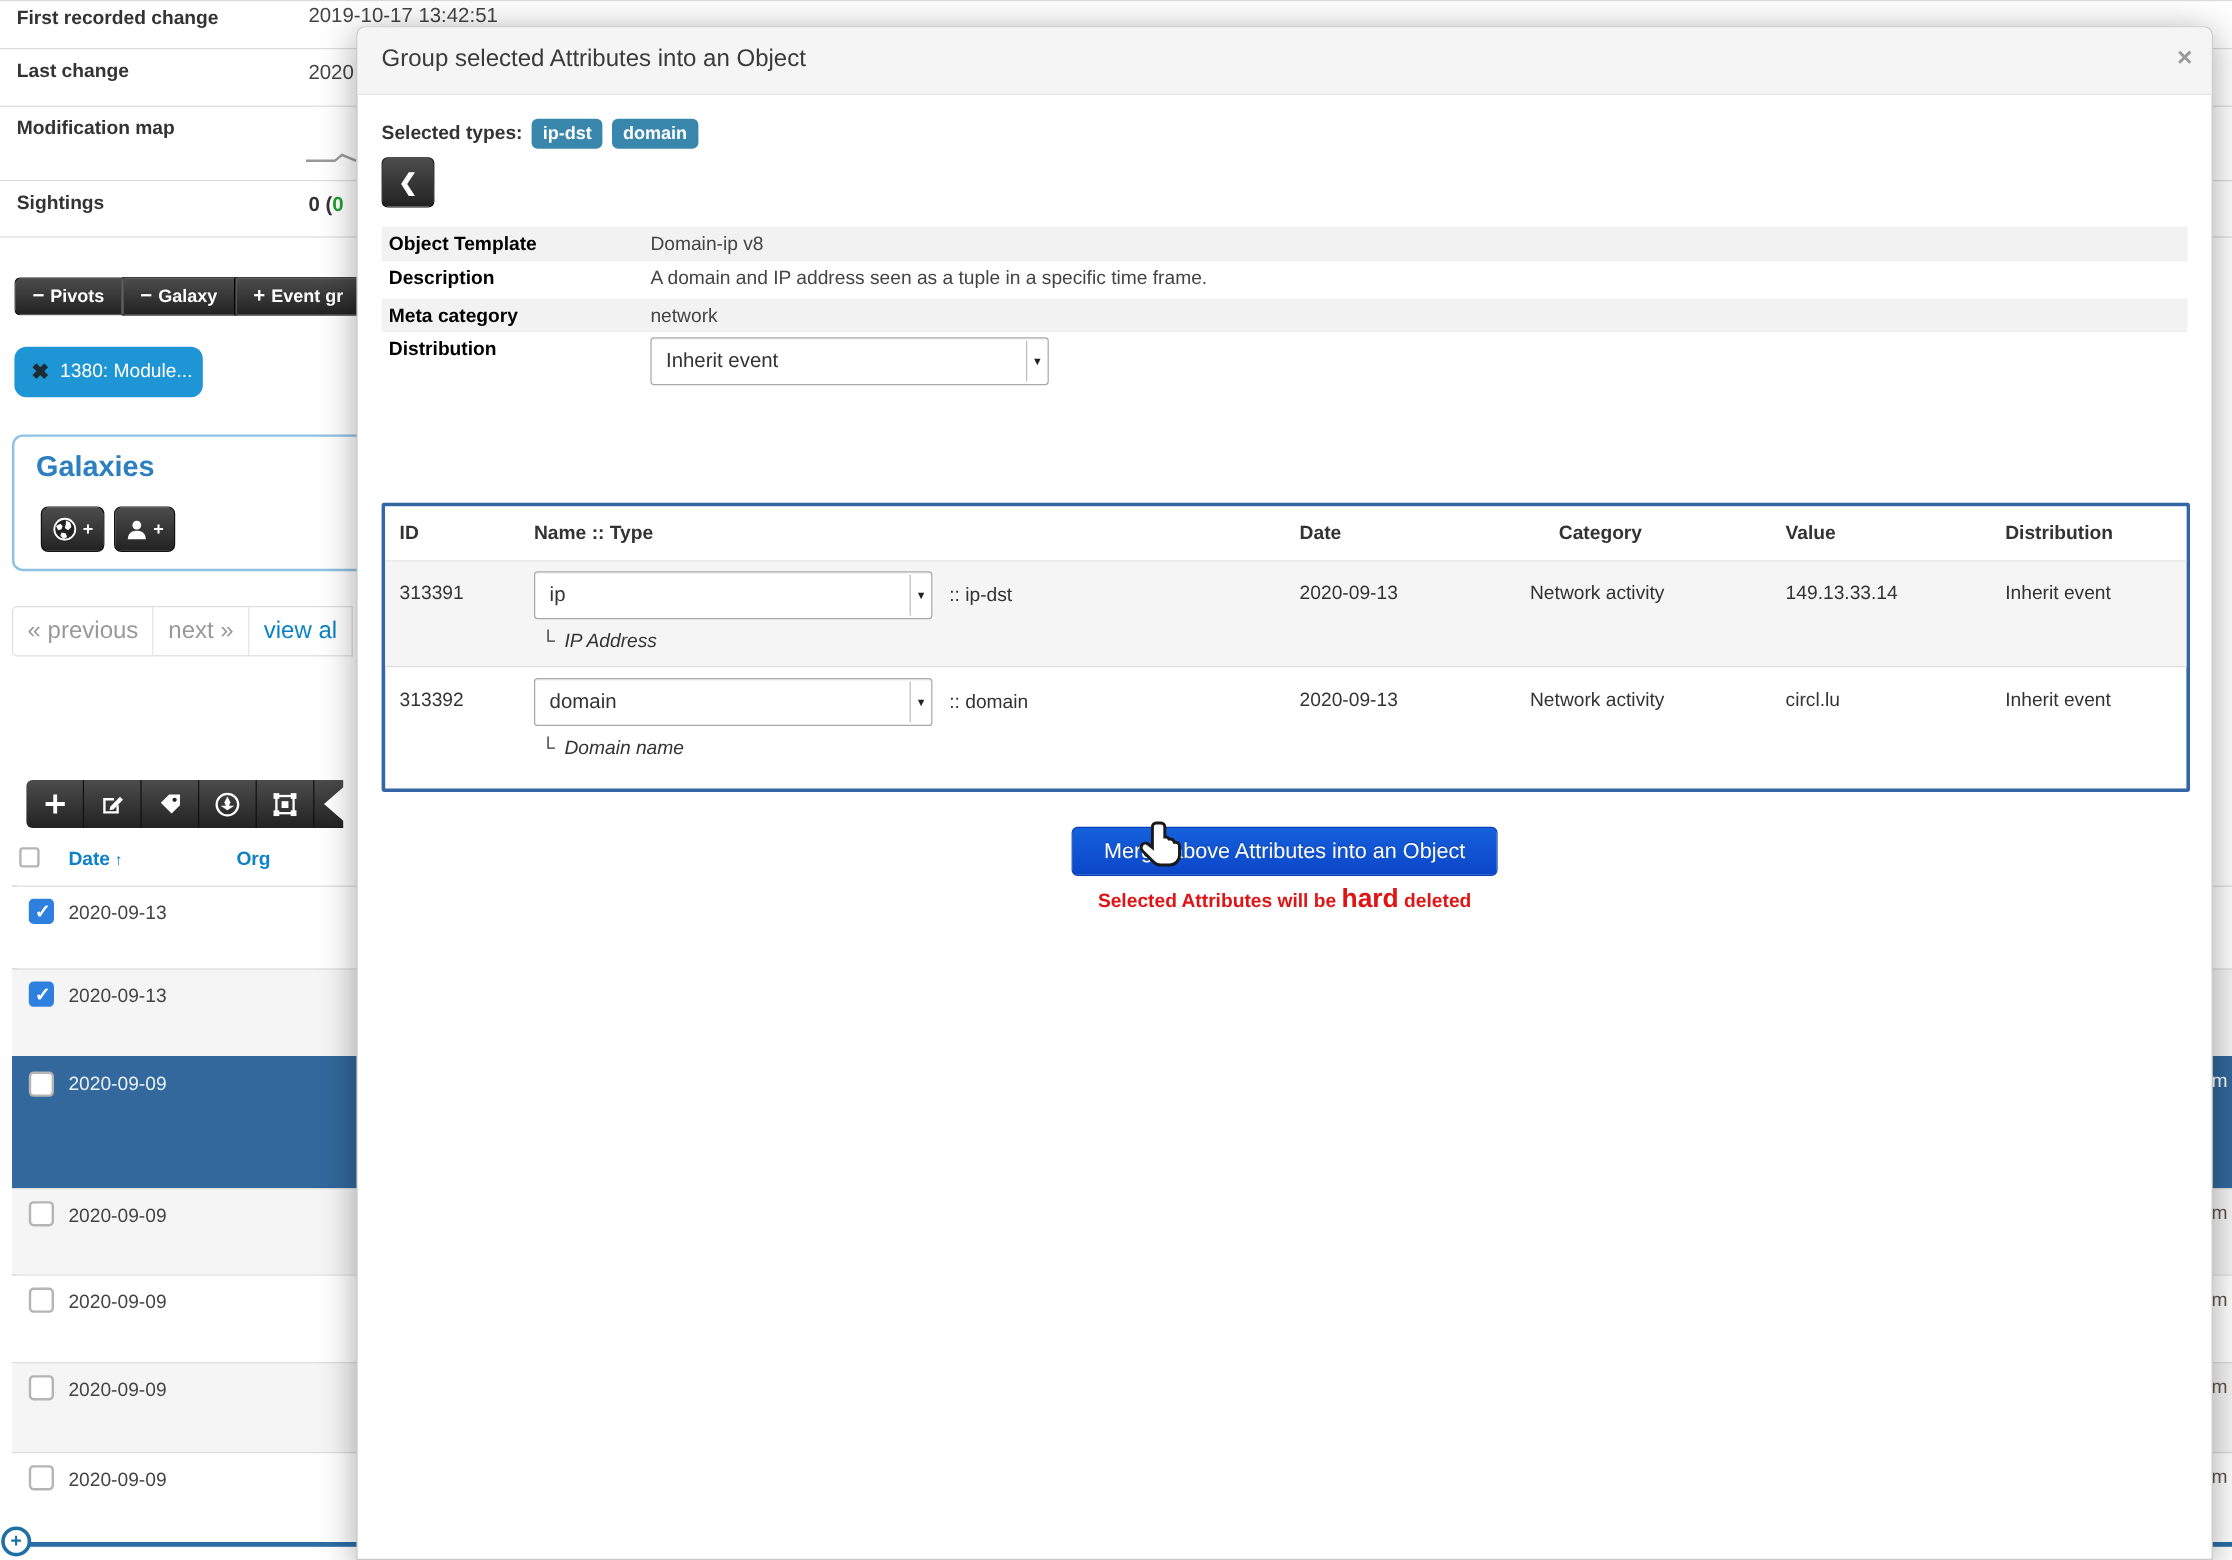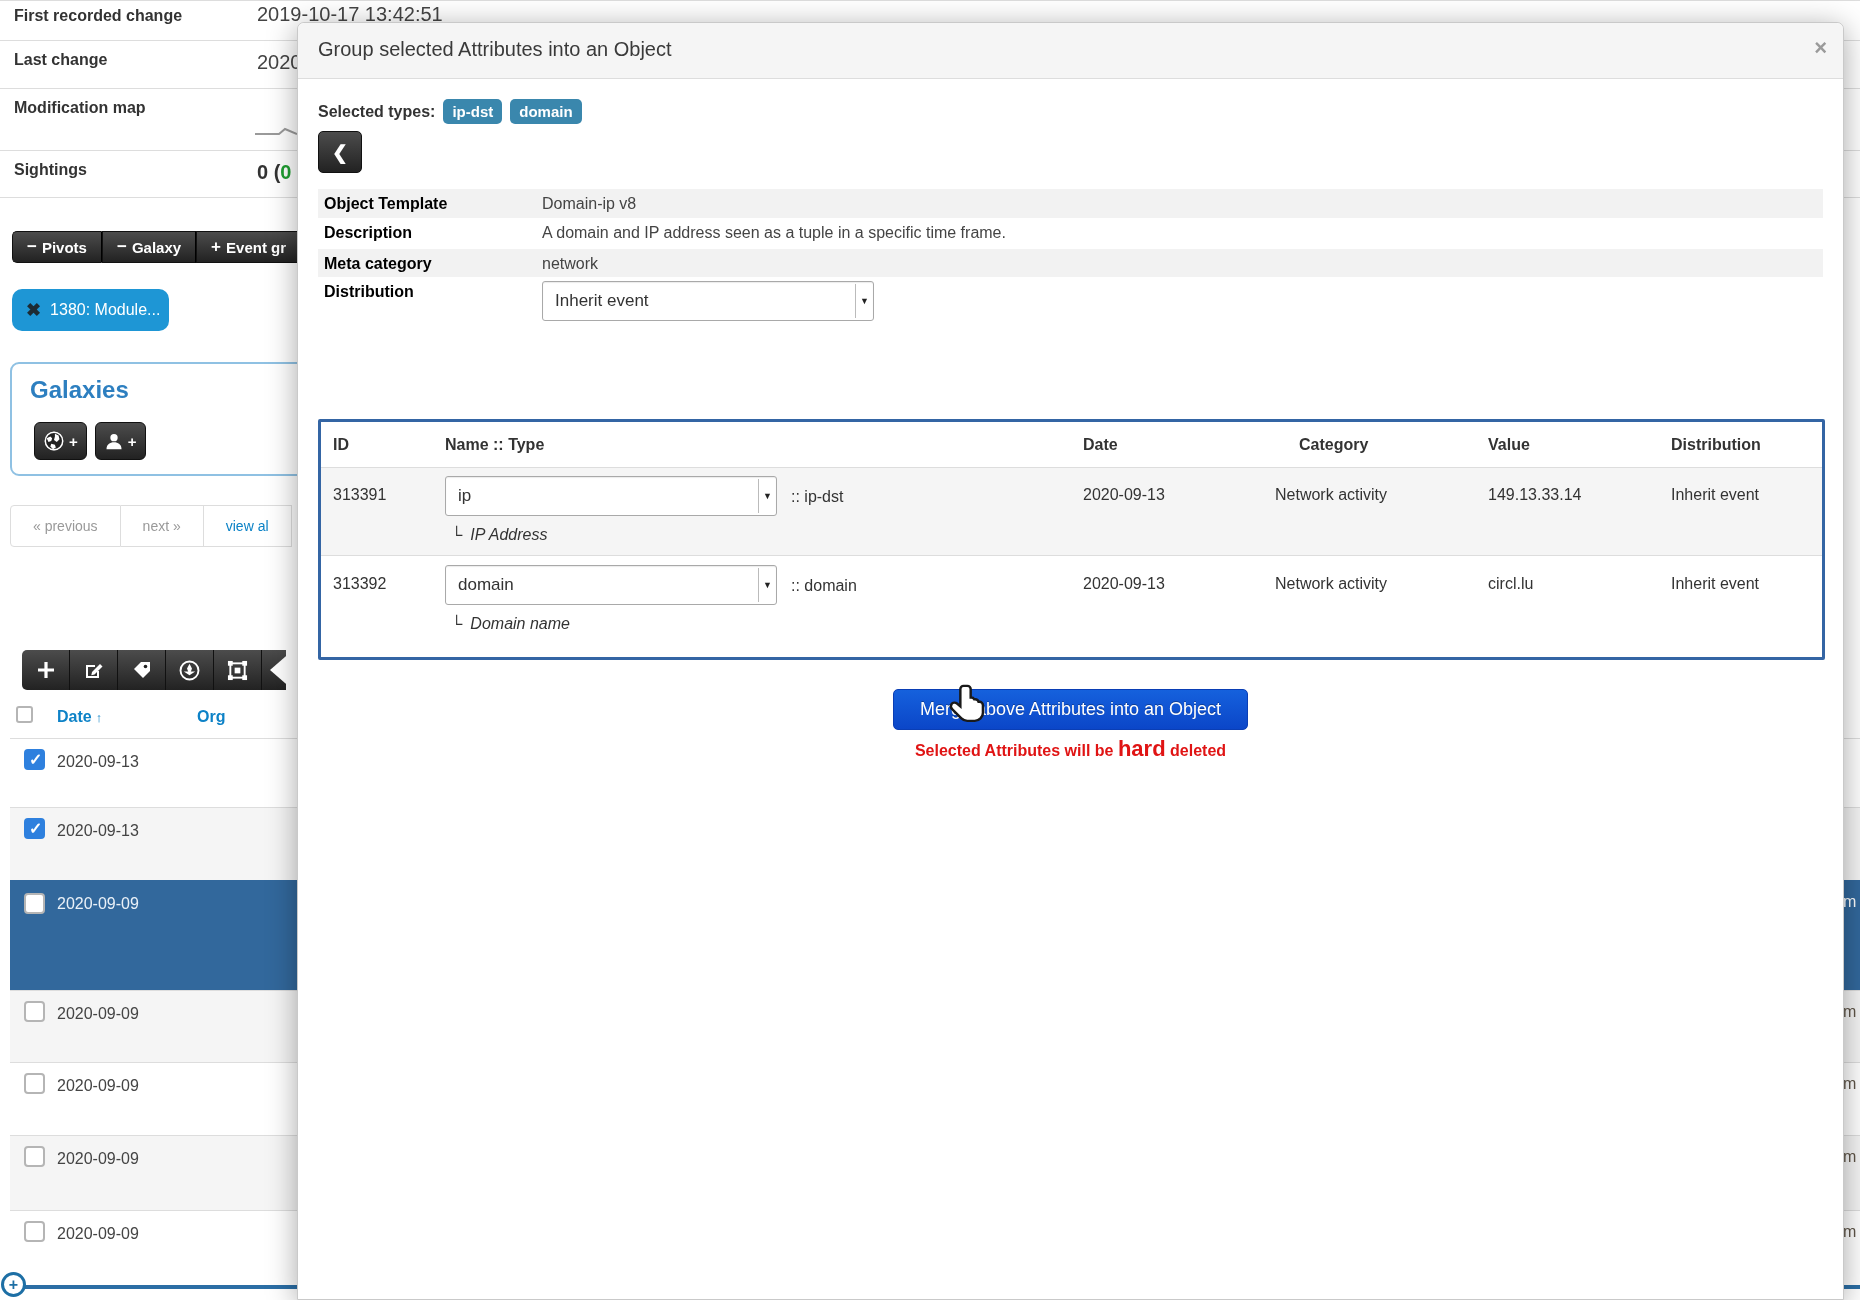--- a/index.html
+++ b/index.html
@@ -3,21 +3,21 @@
 <meta charset="utf-8">
 <style>
   * { margin:0; padding:0; box-sizing:border-box; }
   html,body { width:1860px; height:1300px; overflow:hidden; background:#fff;
               font-family:"Liberation Sans", sans-serif; color:#333; }
   #stage { position:relative; width:1688px; height:1300px; }
 
   
   .info-row { position:absolute; left:0; width:1860px; border-top:1px solid #ddd; }
   .info-row .lbl { position:absolute; left:14px; top:10px; font-weight:bold; font-size:16px; color:#333; }
-  .info-row .val { position:absolute; left:257px; top:10px; font-size:20px; color:#444; }
+  .info-row .val { position:absolute; left:257px; top:10px; font-size:17px; color:#444; }
   .green { color:#1f9e31; font-weight:bold; }
   .spark { position:absolute; left:255px; top:34px; }
 
   .dark-btn { background:linear-gradient(#4c4c4c,#222); color:#fff; border:1px solid #111;
               display:flex; align-items:center; justify-content:center; }
   .tabbar { position:absolute; left:12px; top:231px; height:32px; display:flex; }
   .tabbar .tab { padding:0 14px; font-size:15px; font-weight:bold; border-right:1px solid #000; }
   .tabbar .tab:first-child { border-radius:5px 0 0 5px; }
   .tab .sign { font-size:17px; font-weight:bold; margin-right:5px; }
 
@@ -28,22 +28,22 @@
   .galaxies-panel { position:absolute; left:10px; top:362px; width:430px; height:114px;
                     border:2px solid #8fc1e3; border-radius:9px; background:#fff; }
   .galaxies-title { position:absolute; left:18px; top:12px; font-size:24px; font-weight:bold; color:#2d7fc0; }
   .gx-btns { position:absolute; left:22px; top:58px; display:flex; gap:8px; }
   .gx-btn { height:38px; border-radius:6px; padding:0 8px; gap:4px; }
   .gx-btn svg { display:block; }
   .gx-plus { color:#fff; font-size:15px; font-weight:bold; }
 
   .pagination { position:absolute; left:10px; top:505px; height:42px; display:flex;
                 background:#fff; }
-  .page-cell { border:1px solid #ddd; border-left:none; padding:0 22px; display:flex; align-items:center;
-               font-size:14px; color:#999; background:#fff; }
+  .page-cell { border:1px solid #ddd; border-left:none; padding:0 12px; display:flex; align-items:center;
+               font-size:20px; color:#999; background:#fff; }
   .page-cell:first-child { border-left:1px solid #ddd; border-radius:4px 0 0 4px; }
   .page-cell.link { color:#0b82c6; }
 
   .toolbar { position:absolute; left:22px; top:650px; height:40px; display:flex; border-radius:5px 0 0 5px;
              background:linear-gradient(#4c4c4c,#222); }
   .tool-btn { width:48px; height:40px; display:flex; align-items:center; justify-content:center;
               border-right:1px solid #111; color:#fff; }
   .toolbar-notch { position:absolute; left:270px; top:650px; width:0; height:0;
                    border-top:20px solid transparent; border-bottom:20px solid transparent;
                    border-right:23px solid #fff; }

